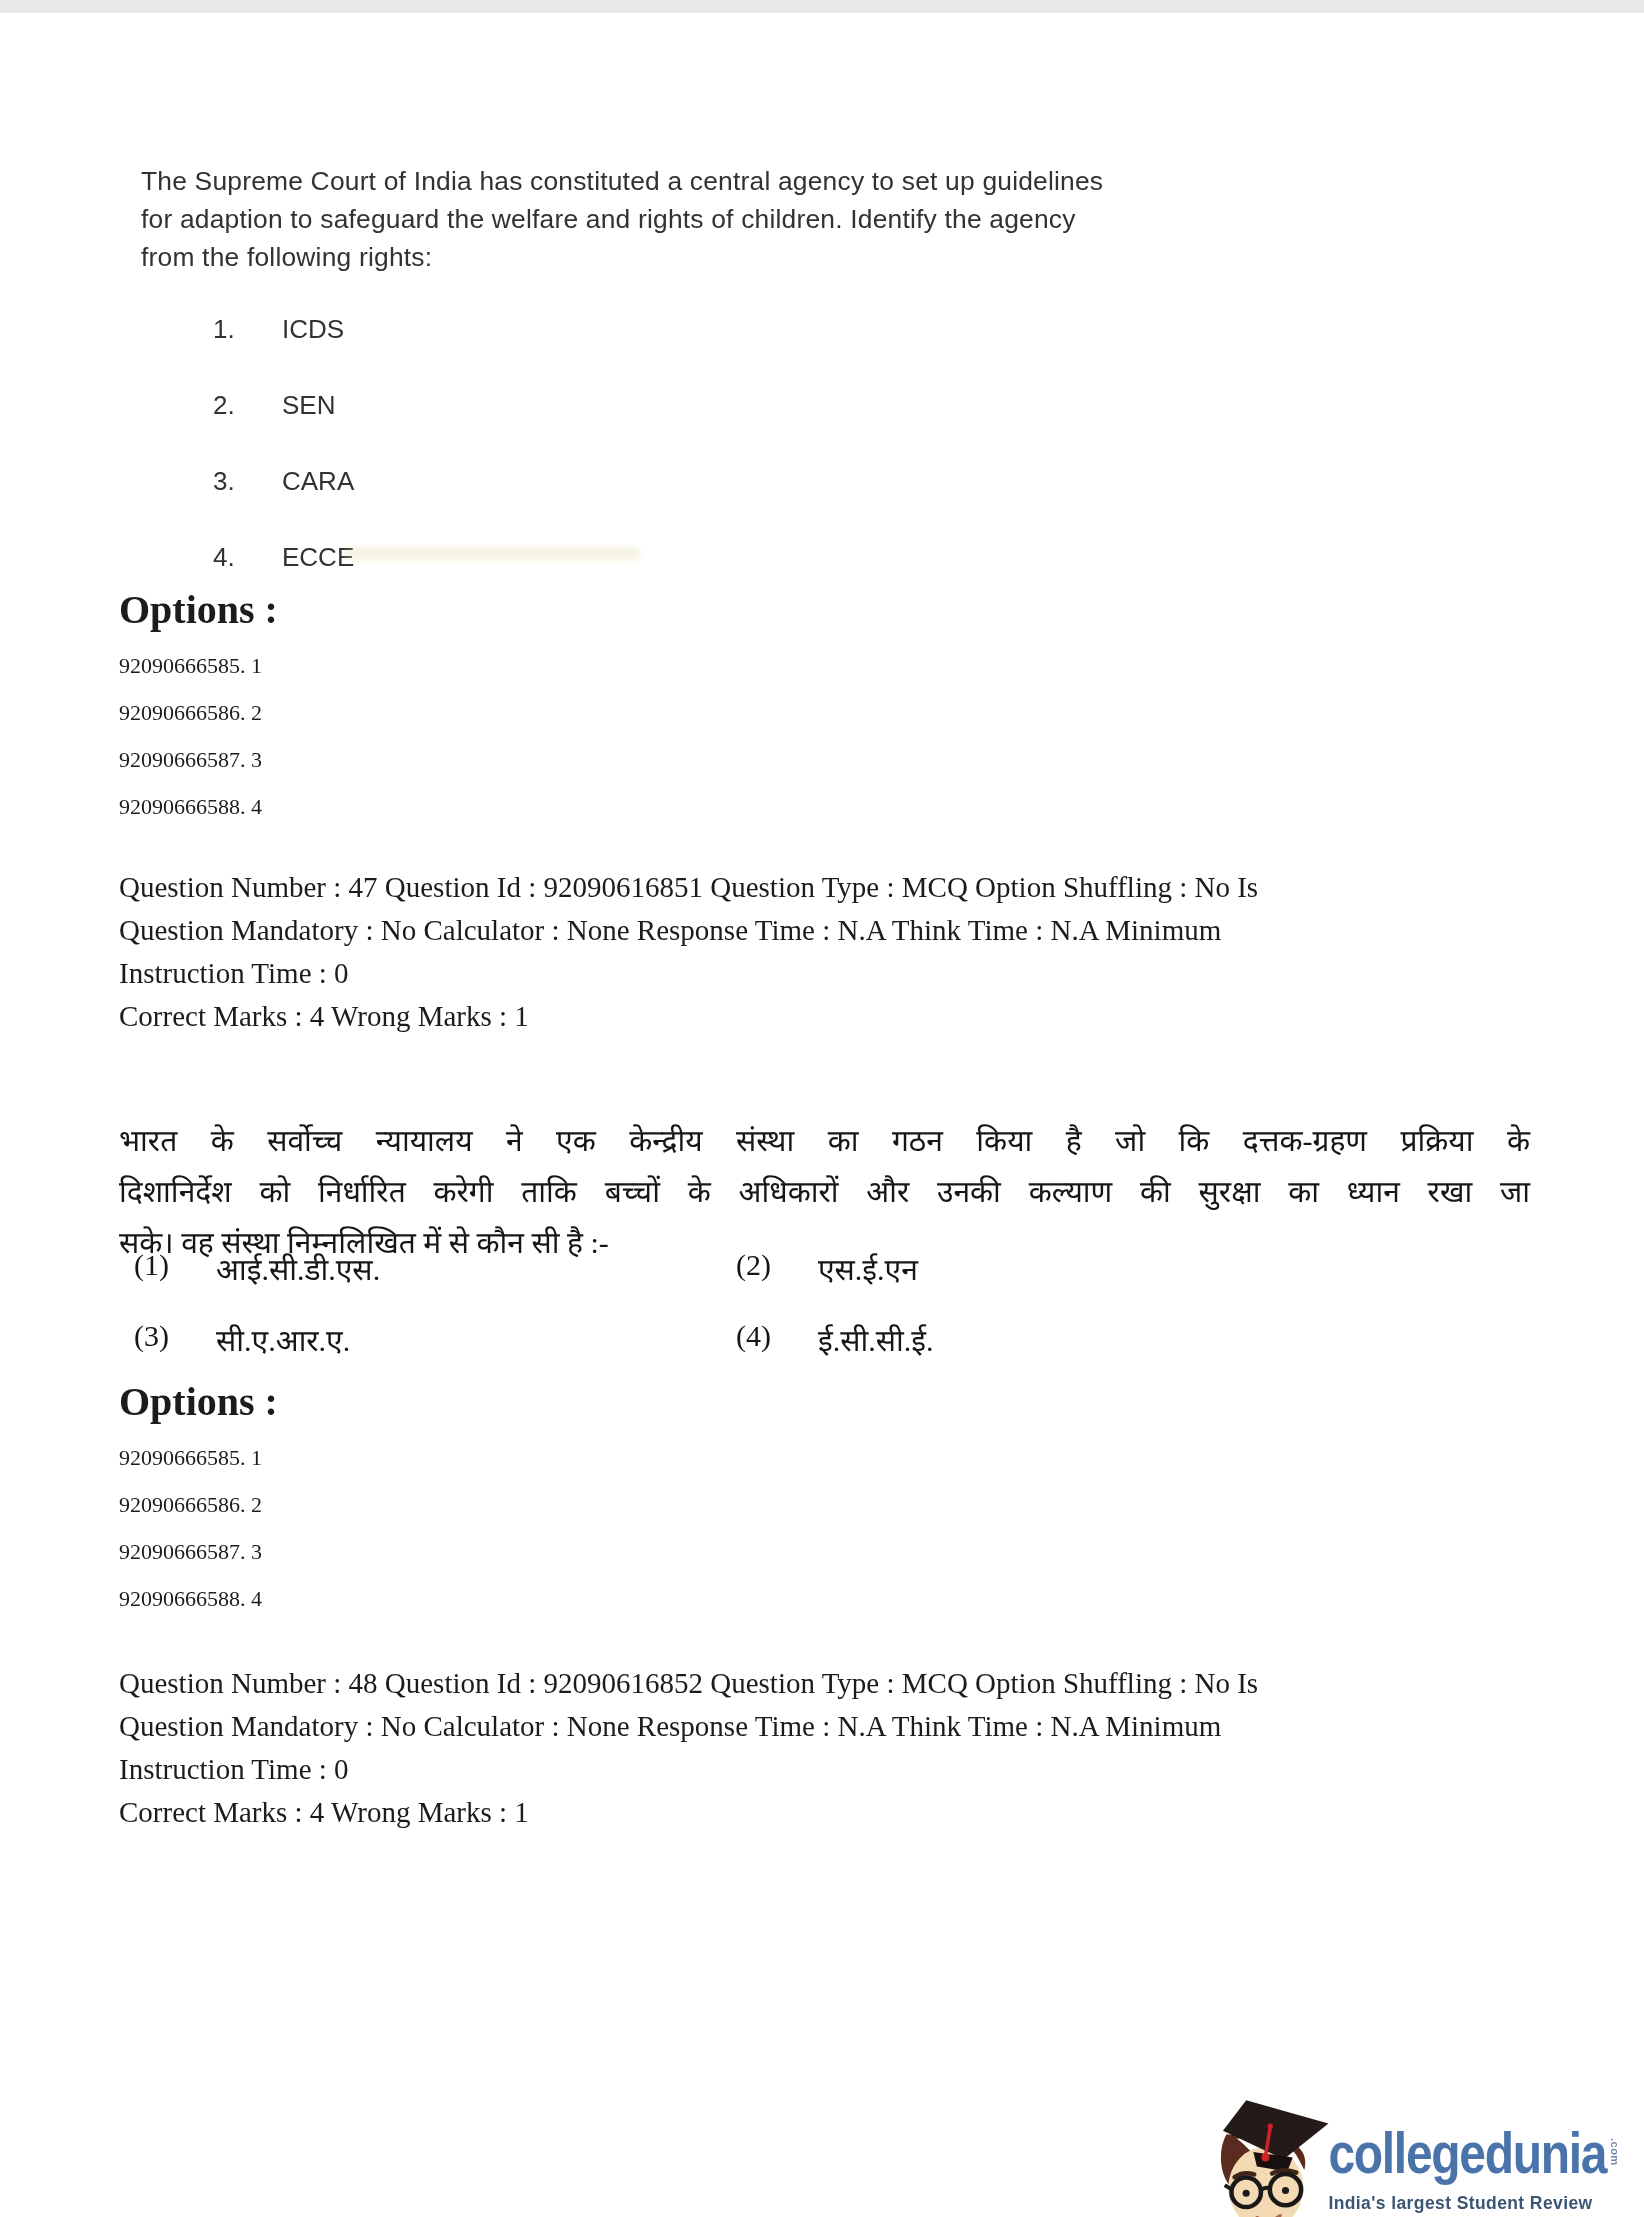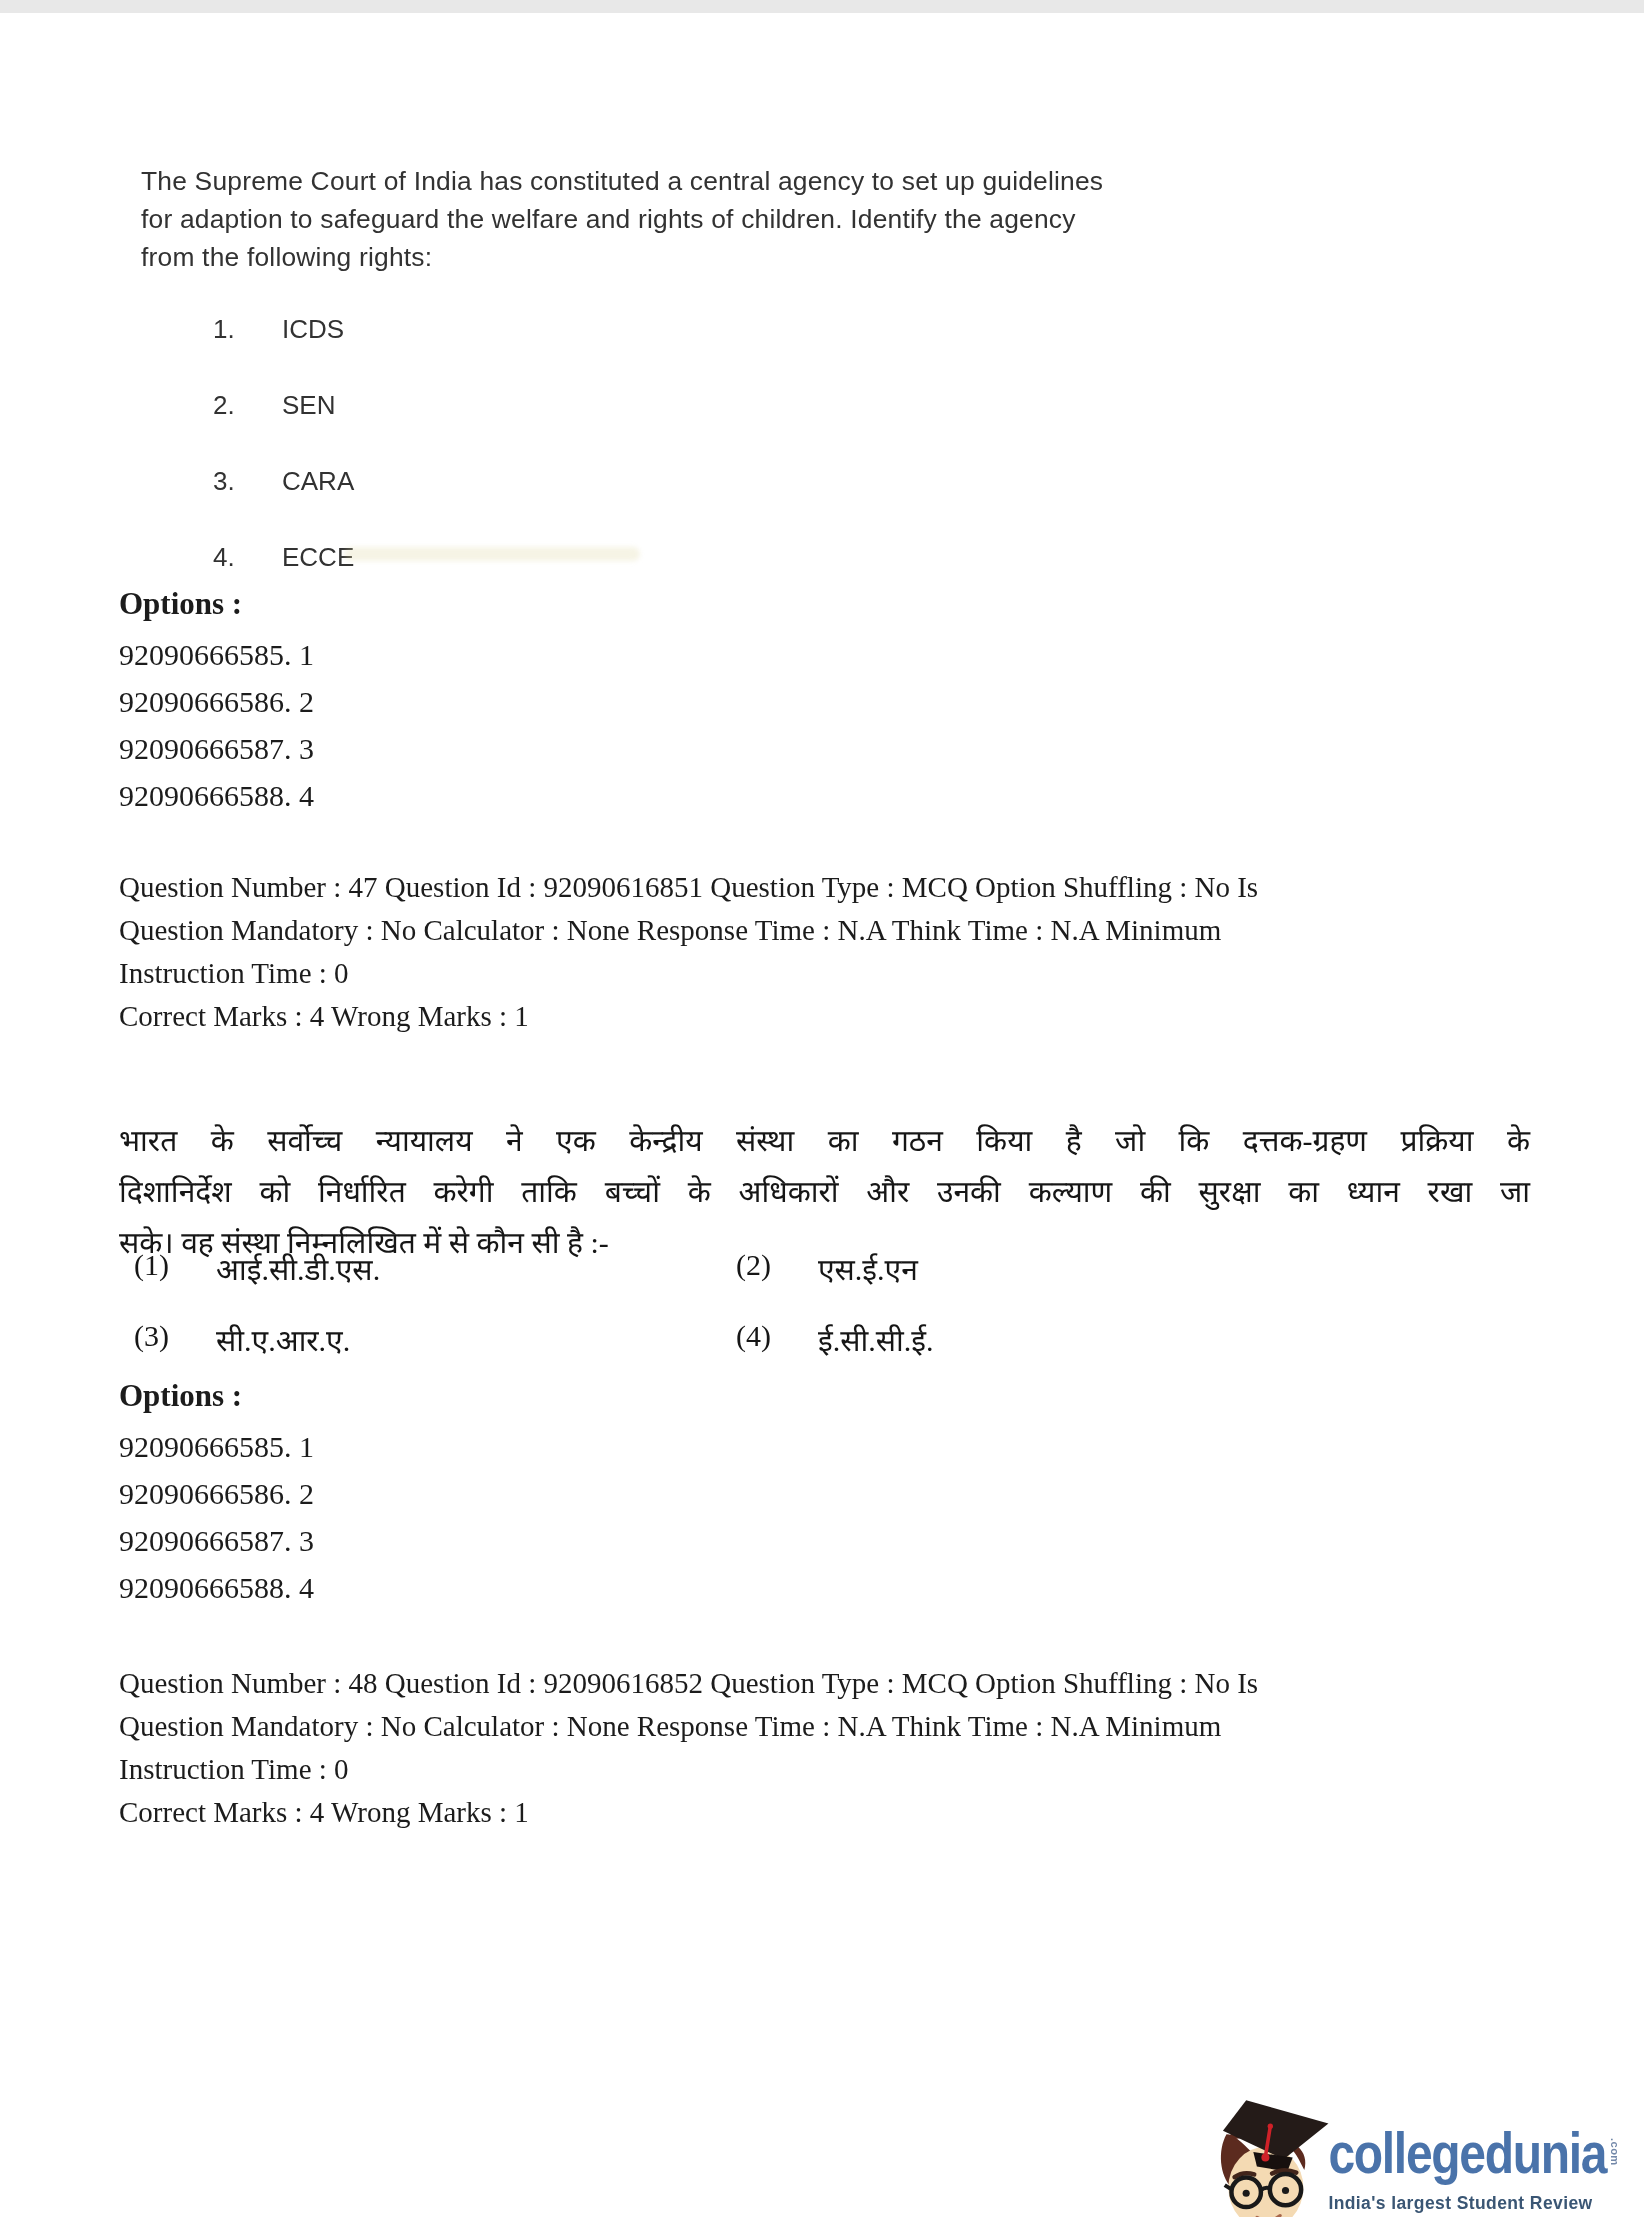--- a/index.html
+++ b/index.html
@@ -33,25 +33,25 @@
     font-size: 26px;
     color: #323232;
   }
   .choice-row-en { display: flex; margin-bottom: 45px; }
   .choice-row-en .num { width: 69px; }
 
   
   .opts-block { position: absolute; left: 119px; }
   .opts-block .opts-heading {
     font-weight: bold;
-    font-size: 31px;
+    font-size: 40px;
     margin-bottom: 9px;
   }
   .opts-block .id-row {
-    font-size: 30px;
+    font-size: 22px;
     line-height: 47px;
   }
   .opts-1 { top: 573px; }
   .opts-2 { top: 1365px; }
 
   
   .meta-block {
     position: absolute;
     left: 119px; width: 1469px;
     font-weight: normal;

